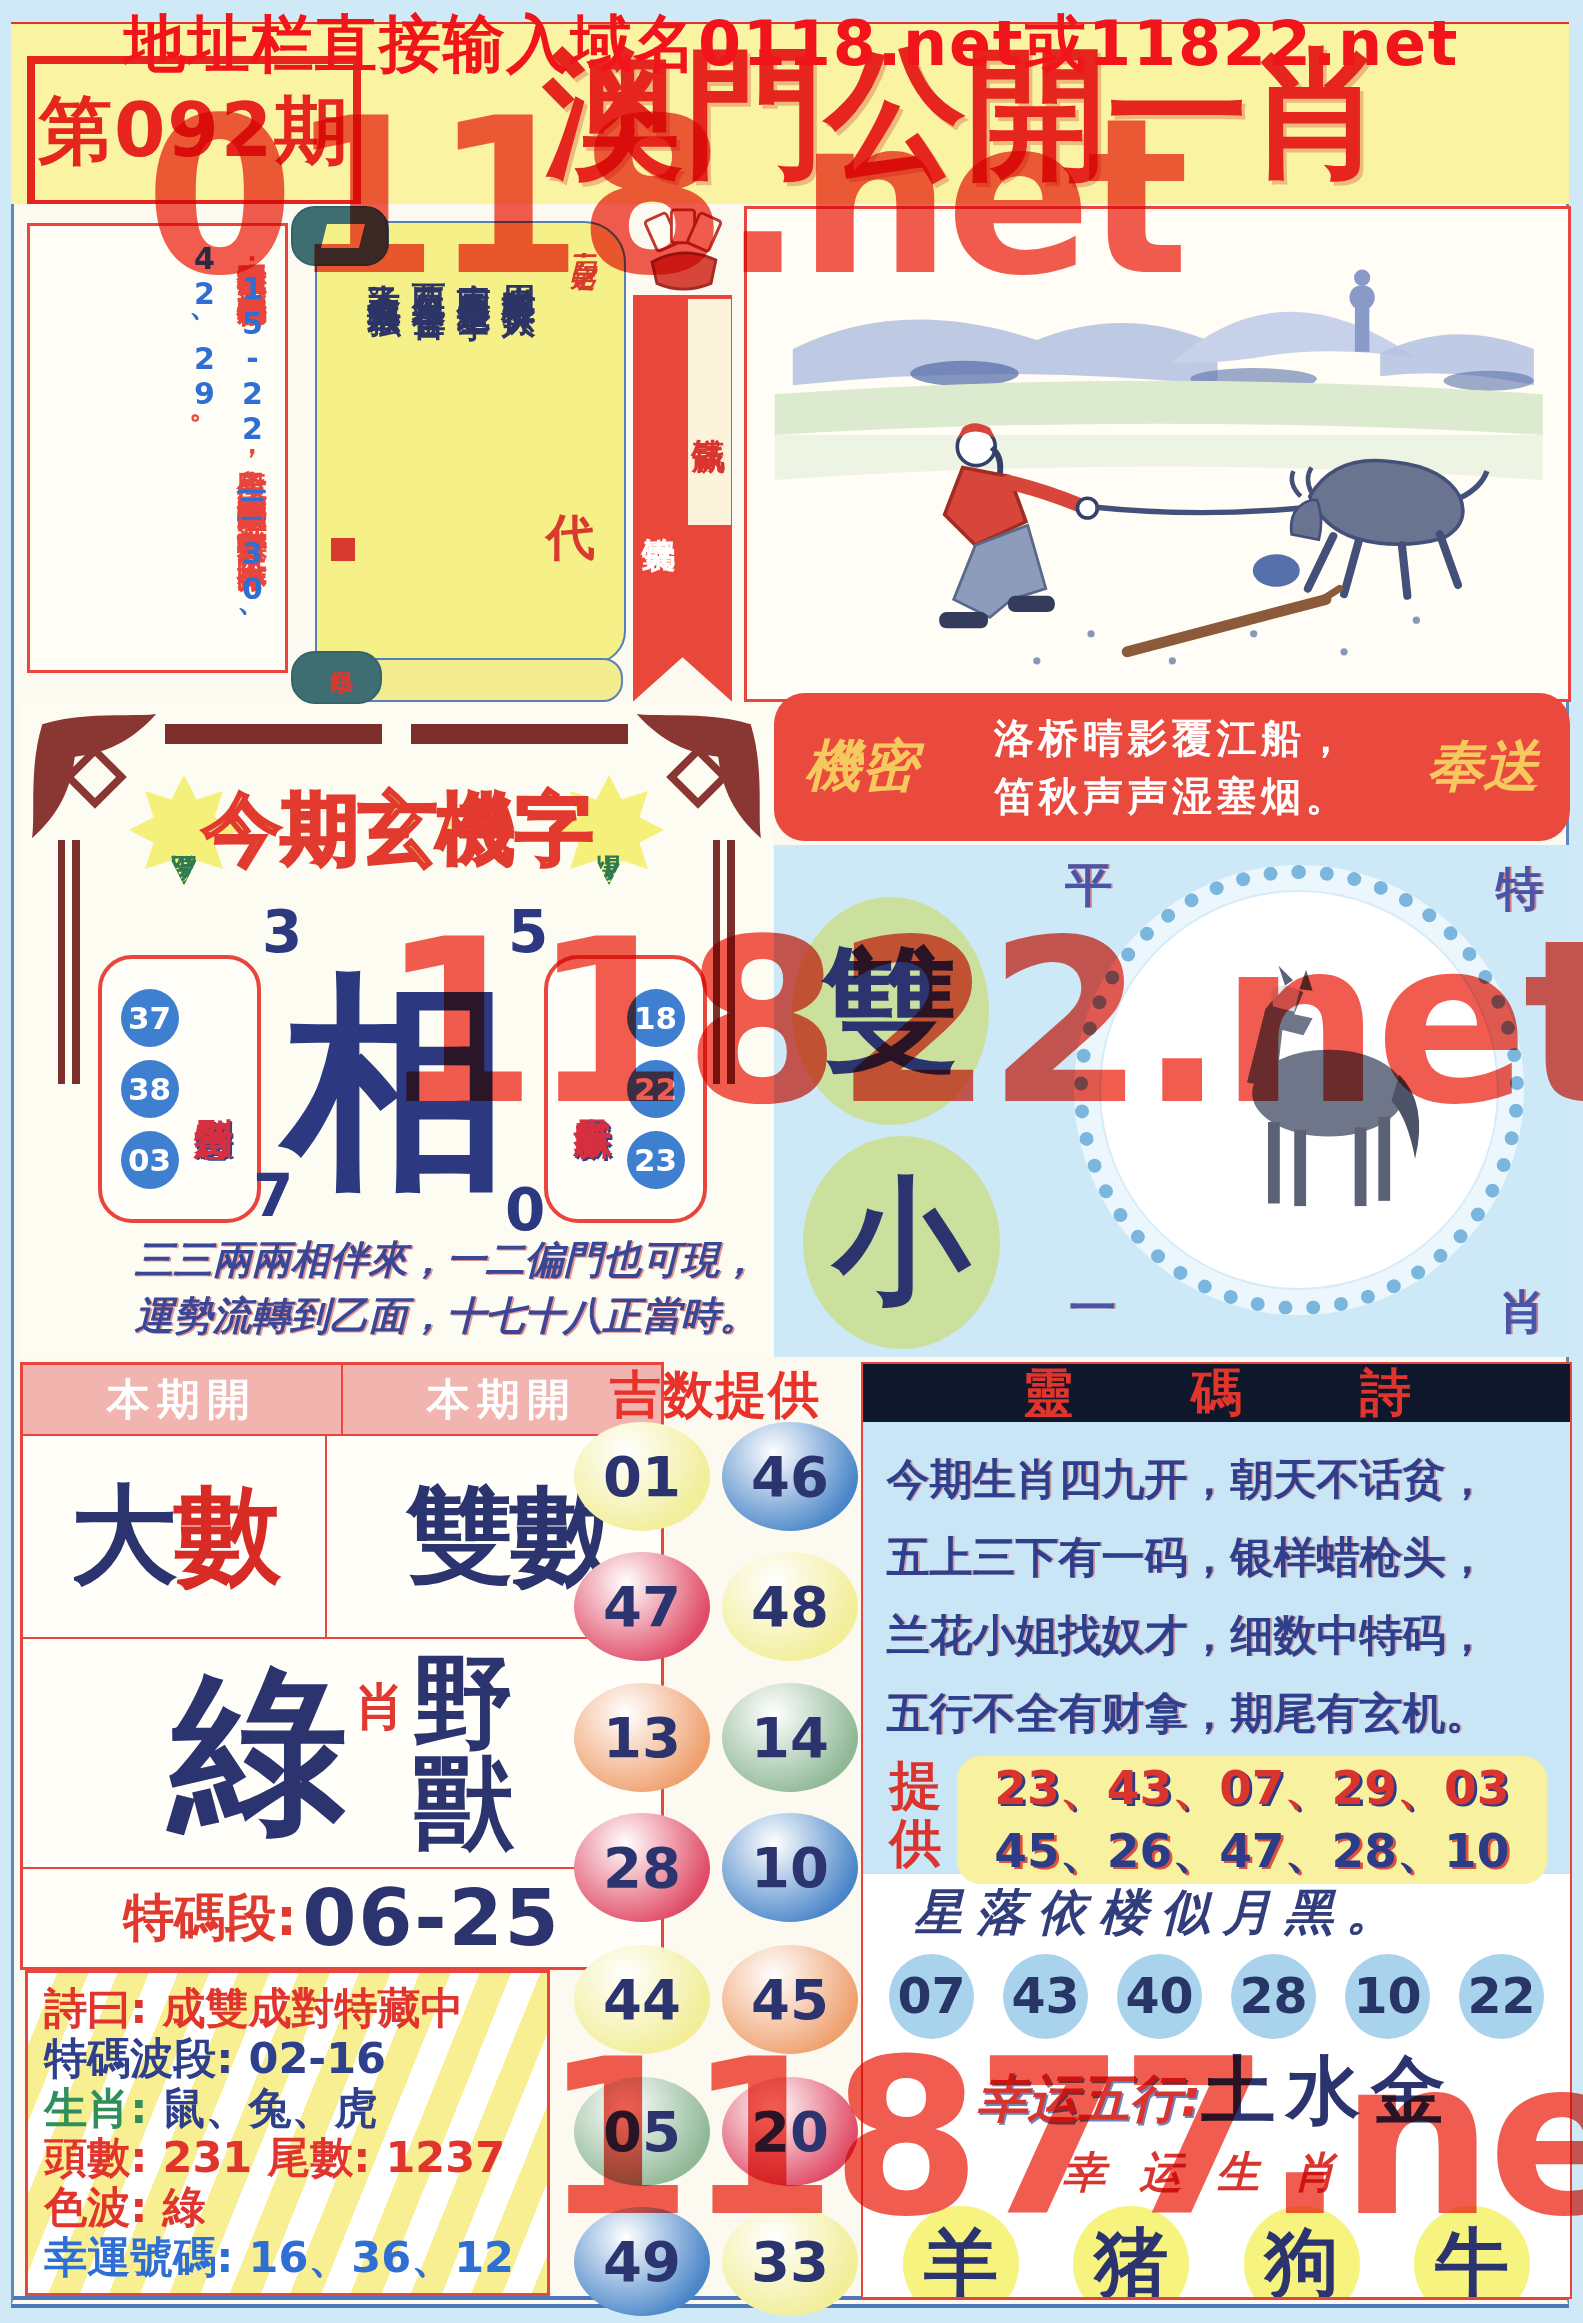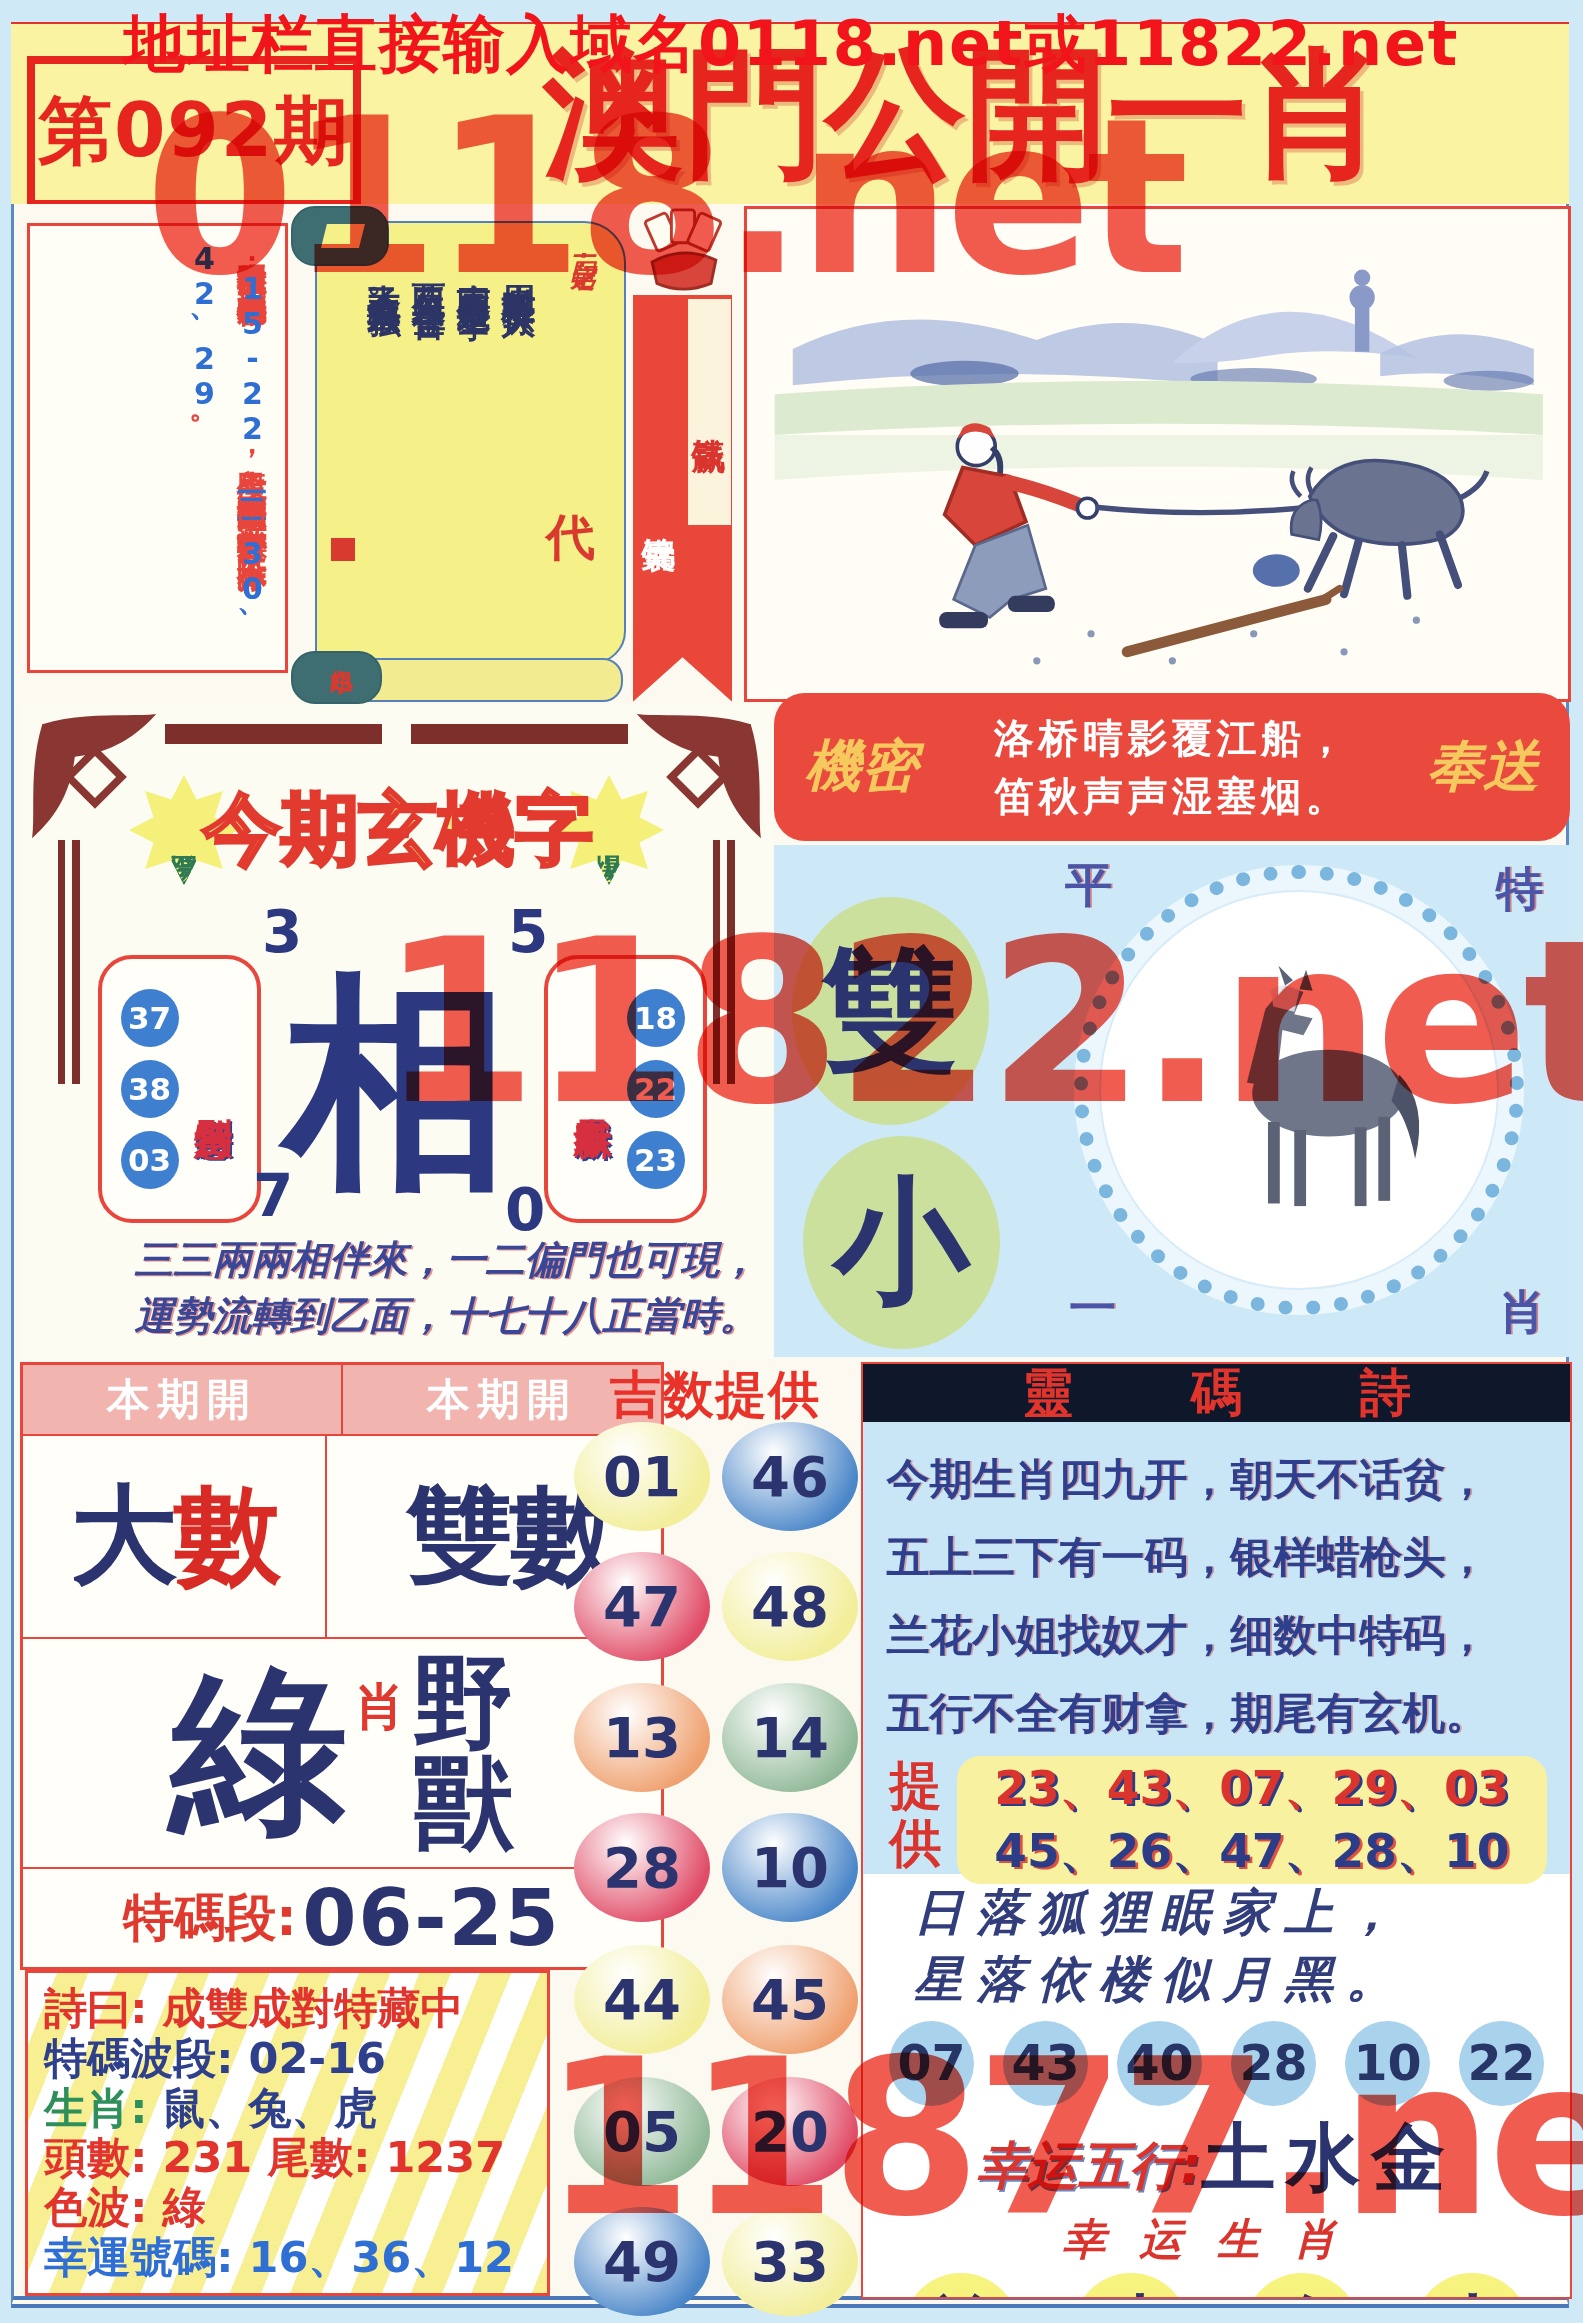--- a/index.html
+++ b/index.html
@@ -375,21 +375,20 @@
         <div id="supply-label">
           <div>提</div>
           <div>供</div>
         </div>
         <div id="supply-box">
           <div id="supply-l1">23、43、07、29、03</div>
           <div id="supply-l2">45、26、47、28、10</div>
         </div>
       </div>
     </div>
-    <div class="couplet">日落狐狸眠家上，</div>
     <div class="couplet">星落依楼似月黑。</div>
     <div id="circle-row">
       <div class="numcircle">07</div>
       <div class="numcircle">43</div>
       <div class="numcircle">40</div>
       <div class="numcircle">28</div>
       <div class="numcircle">10</div>
       <div class="numcircle">22</div>
     </div>
     <div id="wuxing-row">

